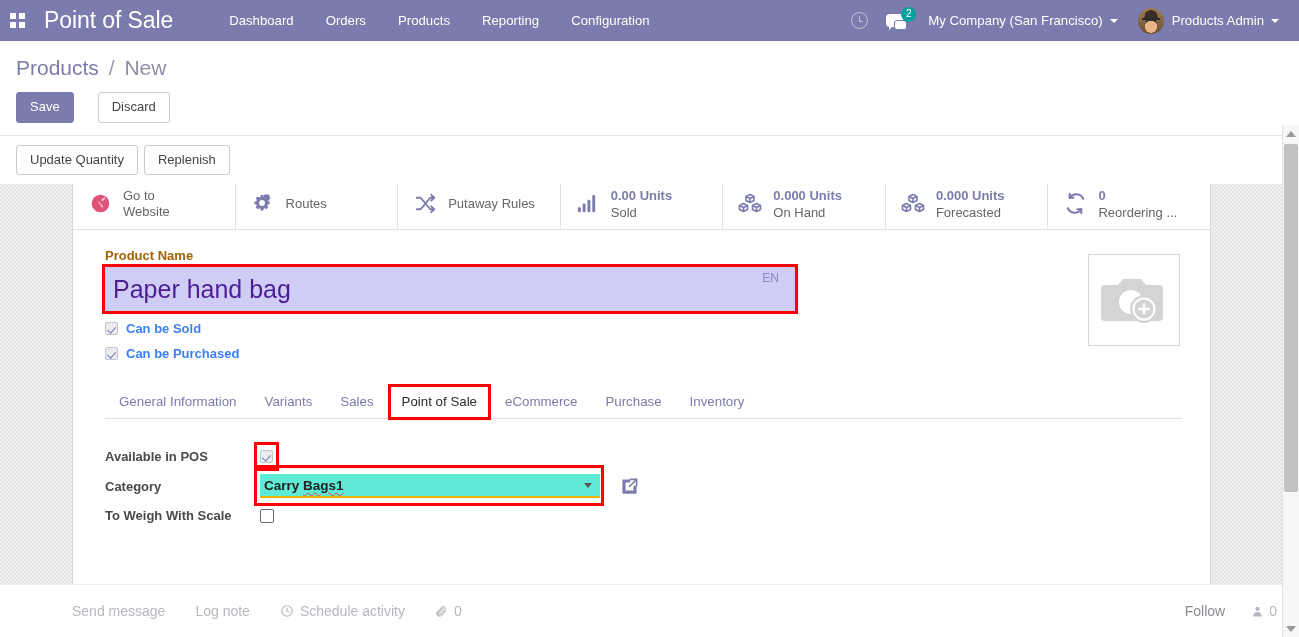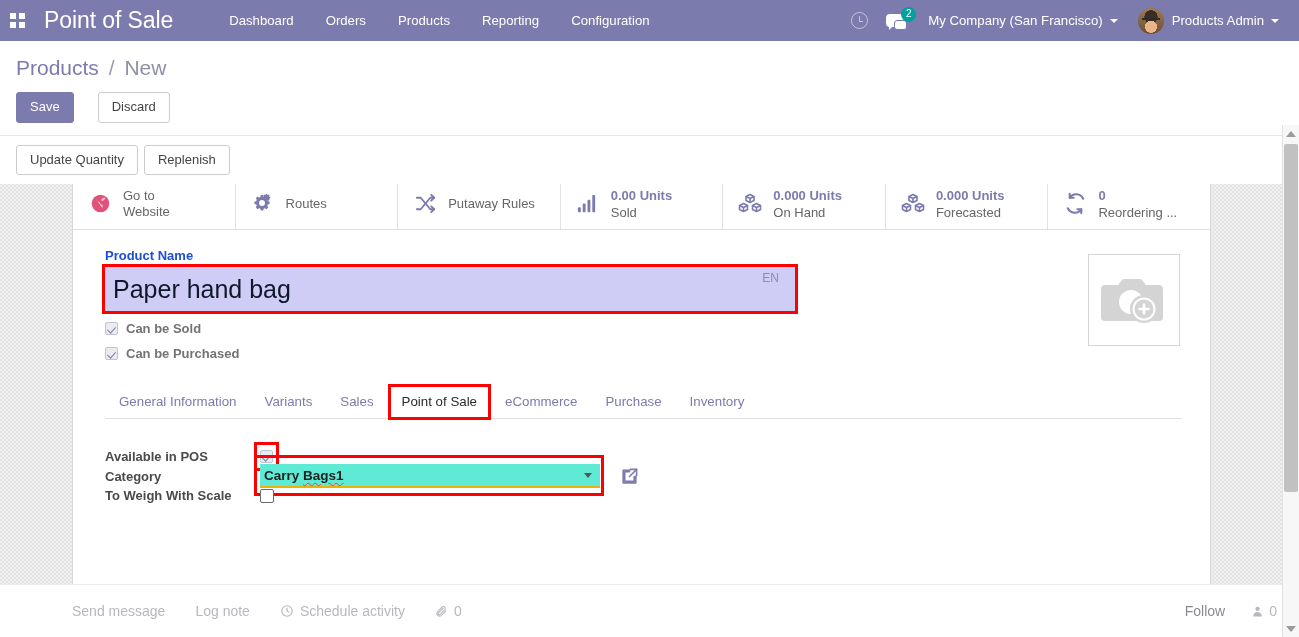--- a/index.html
+++ b/index.html
@@ -217,36 +217,36 @@
   .stat-btn:last-child { border-right: none; }
   .stat-icon { flex: none; width: 26px; height: 26px; display: flex; align-items: center; justify-content: center; }
   .stat-text { line-height: 1.18; min-width: 0; }
   .stat-value { font-size: 13px; font-weight: bold; color: #7c7bad; white-space: nowrap; }
   .stat-label { font-size: 13px; color: #666; white-space: nowrap; overflow: hidden; text-overflow: ellipsis; }
   .stat-label-2 { font-size: 13px; color: #666; line-height: 1.18; }
 
   
   .form-body { padding: 18px 28px 20px 32px; position: relative; }
   .field-label {
-    font-size: 13px; font-weight: bold; color: #1d4ed8;
+    font-size: 13px; font-weight: bold; color: #a16207;
     margin-bottom: 4px;
   }
   .name-wrap {
     position: relative;
     width: 690px;
   }
   .name-input {
     width: 100%;
     height: 44px;
     background: #cfcdf5;
     border: none;
     outline: 3px solid #ff0000;
     outline-offset: 0px;
     font-size: 25px;
-    color: #0f172a;
+    color: #4c1d95;
     padding: 2px 40px 2px 8px;
     font-family: "Liberation Sans", sans-serif;
     display: flex; align-items: center;
   }
   .name-lang {
     position: absolute;
     right: 16px; top: 4px;
     font-size: 12px;
     color: #8a8ac0;
   }
@@ -267,21 +267,21 @@
     width: 4px; height: 7px;
     border: solid #7c7bad;
     border-width: 0 1.6px 1.6px 0;
     transform: rotate(42deg);
   }
   .cb.empty {
     background: #ffffff;
     border: 1px solid #6b6b6b;
     width: 14px; height: 14px;
   }
-  .cb-label { font-size: 13px; font-weight: bold; color: #737373; }
+  .cb-label { font-size: 13px; font-weight: bold; color: #3b82f6; }
 
   .img-placeholder {
     position: absolute;
     right: 30px; top: 24px;
     width: 92px; height: 92px;
     border: 1px solid #d5d5d5;
     background: #ffffff;
     display: flex; align-items: center; justify-content: center;
   }
 
@@ -313,20 +313,21 @@
     position: absolute;
     left: 0; top: -3px; right: 0; bottom: -2px;
     border: 3px solid #ff0000;
     pointer-events: none;
   }
 
   .nb-page { padding: 30px 0 20px 0; }
   .form-grid {
     display: grid;
     grid-template-columns: 155px auto;
+    row-gap: 10px;
     align-items: center;
   }
   .fl { font-size: 13px; font-weight: bold; color: #4a4a4a; }
   .fv { display: flex; align-items: center; }
 
   .hl-box { position: relative; display: inline-flex; align-items: center; }
   .hl-box::after {
     content: "";
     position: absolute;
     left: -6px; right: -6px; top: -8px; bottom: -8px;

